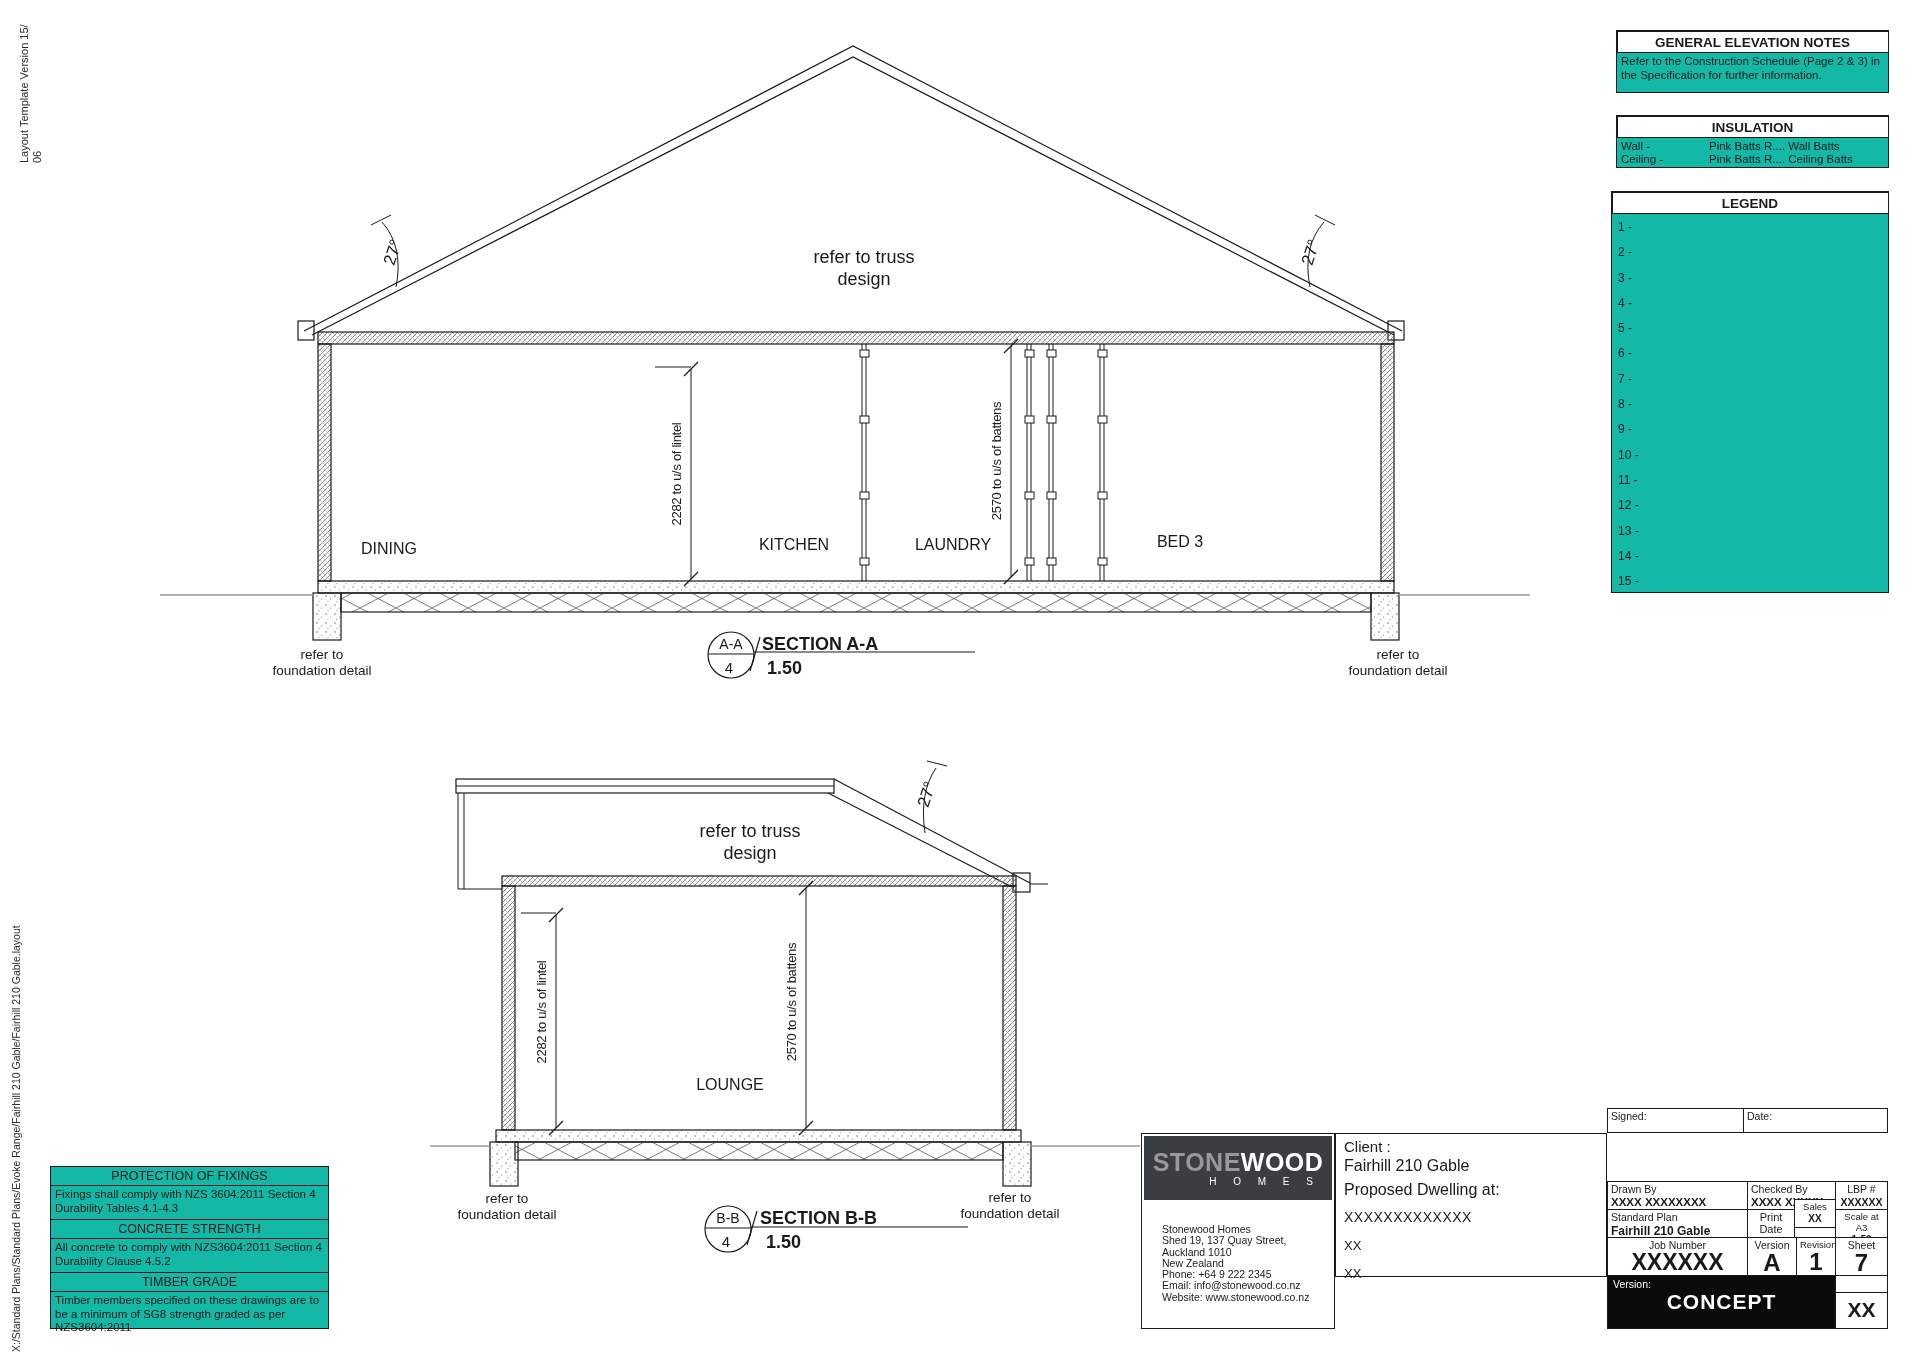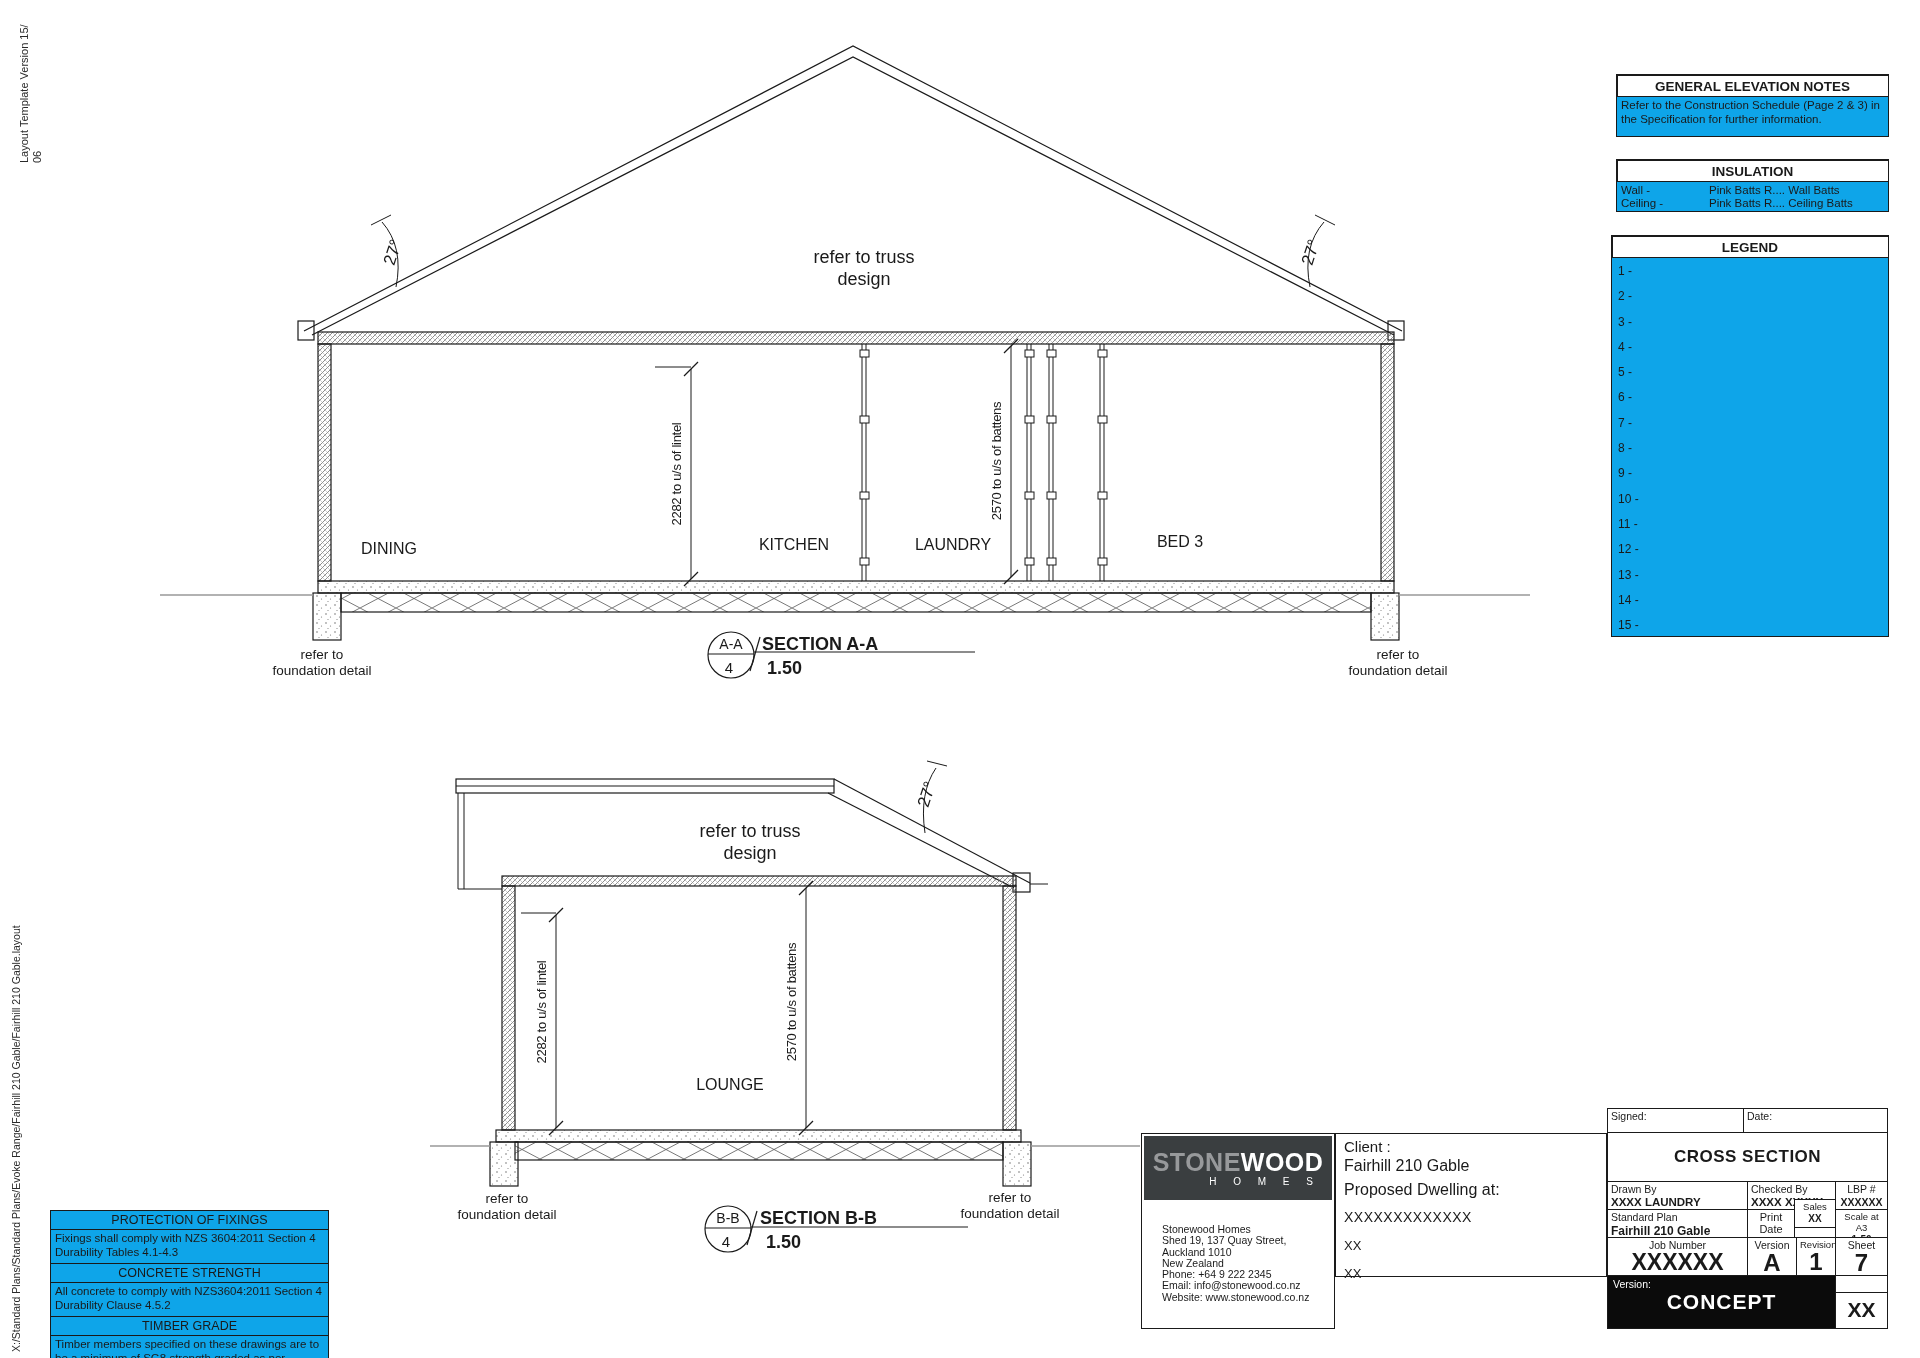--- a/index.html
+++ b/index.html
@@ -10,21 +10,21 @@
   .t14{font-size:13.5px;}
   .t16{font-size:16px;}
   .t17{font-size:17px;}
   .t18{font-size:18px;}
   .tb{font-weight:bold;}
   .mid{text-anchor:middle;}
   
   .side-note{position:absolute;transform:rotate(-90deg);transform-origin:0 0;
     font-size:11px;line-height:13px;white-space:pre-line;color:#2a2a2a;}
   
-  .panel{position:absolute;border:1.6px solid #1a1a1a;background:#0ea5e9;box-sizing:border-box;margin-top:44px;}
+  .panel{position:absolute;border:1.6px solid #1a1a1a;background:#14b8a6;box-sizing:border-box;}
   .panel-header{border:1.2px solid #1a1a1a;margin:-0.5px;font-weight:bold;text-align:center;
     font-size:13.5px;padding:3px 0 2px 0;background:#fff;}
   .panel-body{font-size:11.5px;line-height:13.5px;padding:3px 4px;}
   .ins-row{display:flex;font-size:11.5px;line-height:13px;padding:0 4px;}
   .ins-label{width:88px;}
   .legend-item{font-size:12px;line-height:25.3px;padding-left:6px;}
   .note-sec-header{border-top:1.2px solid #1a1a1a;border-bottom:1.2px solid #1a1a1a;
     font-weight:normal;text-align:center;font-size:12.5px;padding:2px 0;}
   .note-sec-header:first-child{border-top:none;}
   .note-sec-body{font-size:11.5px;line-height:13.5px;padding:2px 4px 4px 4px;}
@@ -325,25 +325,24 @@
       <div class="client-x1">XXXXXXXXXXXXX</div>
       <div class="client-x2">XX</div>
       <div class="client-x2">XX</div>
     </div>
 
 
     <div style="position:absolute;left:466px;top:0;width:281px;height:221px;">
       <div class="tb-cell lbl" style="left:0;top:0;width:137px;height:25px;">Signed:</div>
       <div class="tb-cell lbl" style="left:136px;top:0;width:145px;height:25px;">Date:</div>
 
-      <div class="tb-cell" style="left:0;top:24px;width:281px;height:50px;text-align:center;font-weight:bold;font-size:17px;line-height:48px;letter-spacing:0.5px;">CROSS SECTION</div>
 
       <div class="tb-cell" style="left:0;top:73px;width:141px;height:36px;">
         <div class="lbl">Drawn By</div>
-        <div class="val-b">XXXX LAUNDRY</div>
+        <div class="val-b">XXXX XXXXXXXX</div>
       </div>
       <div class="tb-cell" style="left:140px;top:73px;width:89px;height:29px;">
         <div class="lbl">Checked By</div>
         <div class="val-b">XXXX XXXXX</div>
       </div>
       <div class="tb-cell" style="left:228px;top:73px;width:53px;height:29px;">
         <div class="lbl cell-c">LBP #</div>
         <div class="val-b cell-c" style="font-size:10.5px;">XXXXXX</div>
       </div>
 

